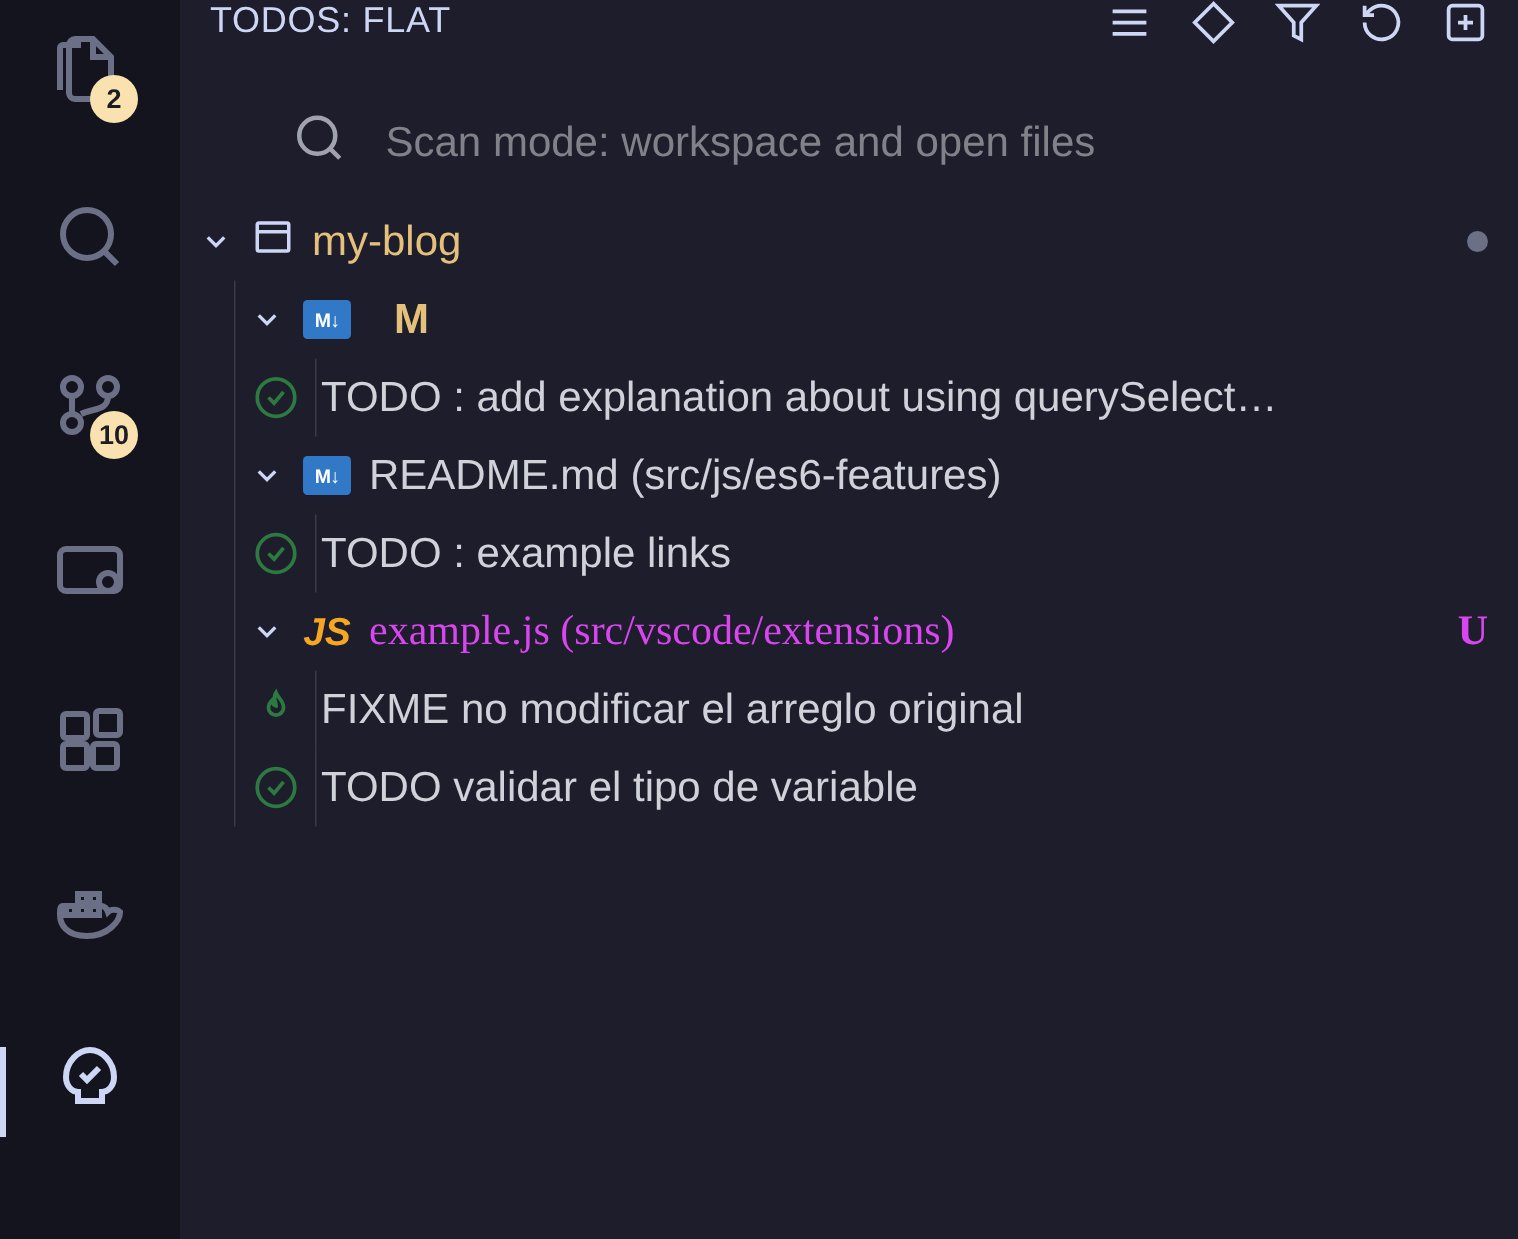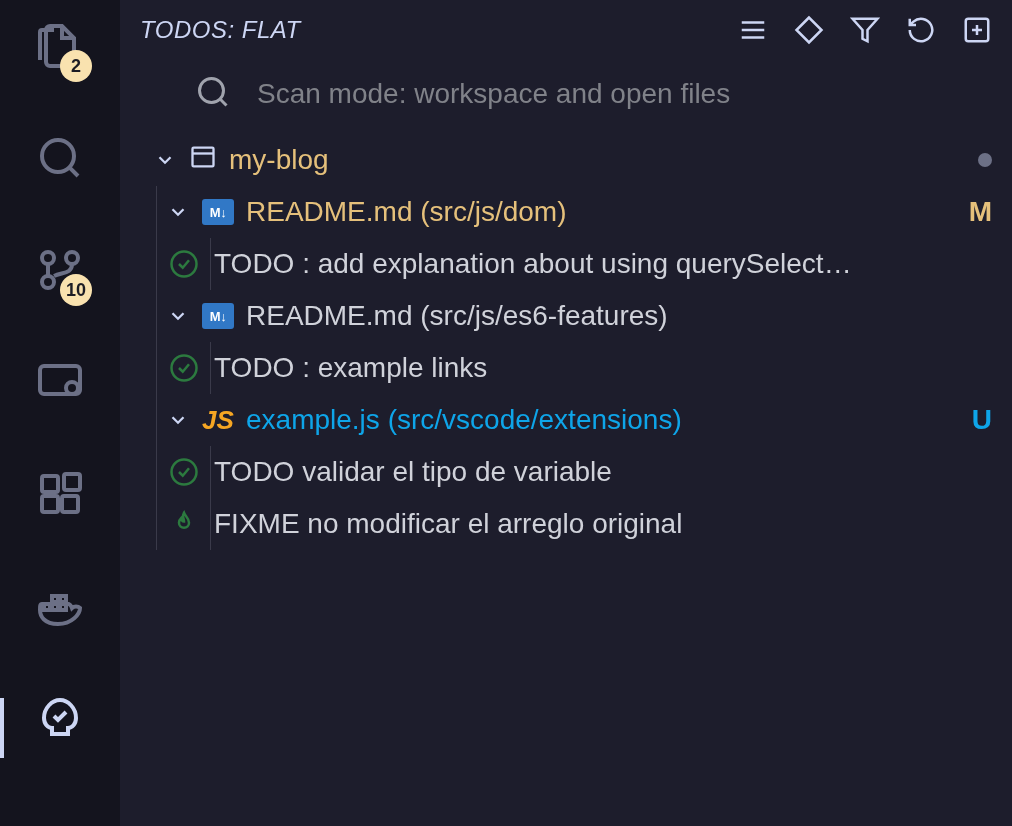--- a/index.html
+++ b/index.html
@@ -70,24 +70,23 @@
     
     .sidebar {
       flex: 1;
       background: #1d1d2c;
       display: flex;
       flex-direction: column;
       min-width: 0;
     }
     .sidebar-header {
       display: flex;
-      align-items: center;
+      align-items: flex-start;
       height: 60px;
       padding: 0 20px 0 20px;
-      font-style: italic;
     }
     .sidebar-title {
       font-size: 24px;
       letter-spacing: 0.5px;
       color: #cdd6f4;
       flex: 1;
     }
     .sidebar-actions {
       display: flex;
       gap: 26px;
@@ -122,21 +121,21 @@
       position: relative;
       min-width: 0;
     }
     .tree-row .label-area {
       flex: 1;
       overflow: hidden;
       text-overflow: ellipsis;
       white-space: nowrap;
       min-width: 0;
     }
-    .pl0 { padding-left: 29px; }
+    .pl0 { padding-left: 8px; }
     .pl1 { padding-left: 42px; }
     .pl2 { padding-left: 48px; }
 
     .chevron {
       width: 32px;
       height: 32px;
       flex-shrink: 0;
       display: inline-flex;
       align-items: center;
       justify-content: center;
@@ -176,21 +175,21 @@
       width: 32px;
       height: 32px;
       margin-right: 14px;
       display: inline-flex;
       align-items: center;
       justify-content: center;
     }
     .status-icon svg { width: 30px; height: 30px; }
 
     .c-yellow { color: #e5c07b; }
-    .c-green { color: #0ea5e9; }
+    .c-green { color: #d946ef; font-family: Liberation Serif, serif; }
     .c-default { color: #d0d2da; }
     .scm-status {
       width: 30px;
       text-align: right;
       font-weight: 600;
       margin-left: 10px;
       flex-shrink: 0;
     }
     .dot-unsaved {
       width: 14px;
@@ -316,21 +315,20 @@
     </div>
 
     <div class="tree-row pl1">
       <span class="guide g1"></span>
       <span class="chevron">
           <svg viewBox="0 0 24 24">
             <path d="m6 9 6 6 6-6"></path>
           </svg>
         </span>
       <span class="file-icon md">M↓</span>
-      <span class="label-area c-yellow"><span>README.md</span> <span>(src/js/dom)</span></span>
       <span class="scm-status c-yellow">M</span>
     </div>
     <div class="tree-row pl2 leaf-guides">
       <span class="guide g1"></span>
         <span class="guide g2"></span>
       <span class="status-icon">
           <svg viewBox="0 0 24 24" fill="none" stroke="#2c7a3f" stroke-width="2">
             <circle cx="12" cy="12" r="10"></circle>
             <path d="m8 12 3 3 5-6"></path>
           </svg>
@@ -370,31 +368,31 @@
         </span>
       <span class="file-icon js">JS</span>
       <span class="label-area c-green"><span>example.js</span> <span>(src/vscode/extensions)</span></span>
       <span class="scm-status c-green">U</span>
     </div>
     <div class="tree-row pl2 leaf-guides">
       <span class="guide g1"></span>
         <span class="guide g2"></span>
       <span class="status-icon">
           <svg viewBox="0 0 24 24" fill="none" stroke="#2c7a3f" stroke-width="2">
-            <circle cx="12" cy="12" r="10"></circle>
-            <path d="m8 12 3 3 5-6"></path>
-          </svg>
-        </span>
-      <span class="label-area c-default">TODO validar el tipo de variable</span>
+            <path d="M12 3c1 3 4 4 4 8a4 4 0 0 1-8 0c0-2 1-3 2-4-0 2 1 3 2 3 0-3-2-4 0-7z"></path>
+          </svg>
+        </span>
+      <span class="label-area c-default">FIXME no modificar el arreglo original</span>
     </div>
     <div class="tree-row pl2 leaf-guides">
       <span class="guide g1"></span>
         <span class="guide g2"></span>
       <span class="status-icon">
           <svg viewBox="0 0 24 24" fill="none" stroke="#2c7a3f" stroke-width="2">
-            <path d="M12 3c1 3 4 4 4 8a4 4 0 0 1-8 0c0-2 1-3 2-4-0 2 1 3 2 3 0-3-2-4 0-7z"></path>
-          </svg>
-        </span>
-      <span class="label-area c-default">FIXME no modificar el arreglo original</span>
+            <circle cx="12" cy="12" r="10"></circle>
+            <path d="m8 12 3 3 5-6"></path>
+          </svg>
+        </span>
+      <span class="label-area c-default">TODO validar el tipo de variable</span>
     </div>
 
   </div>
 </div>
 
 </body></html>

